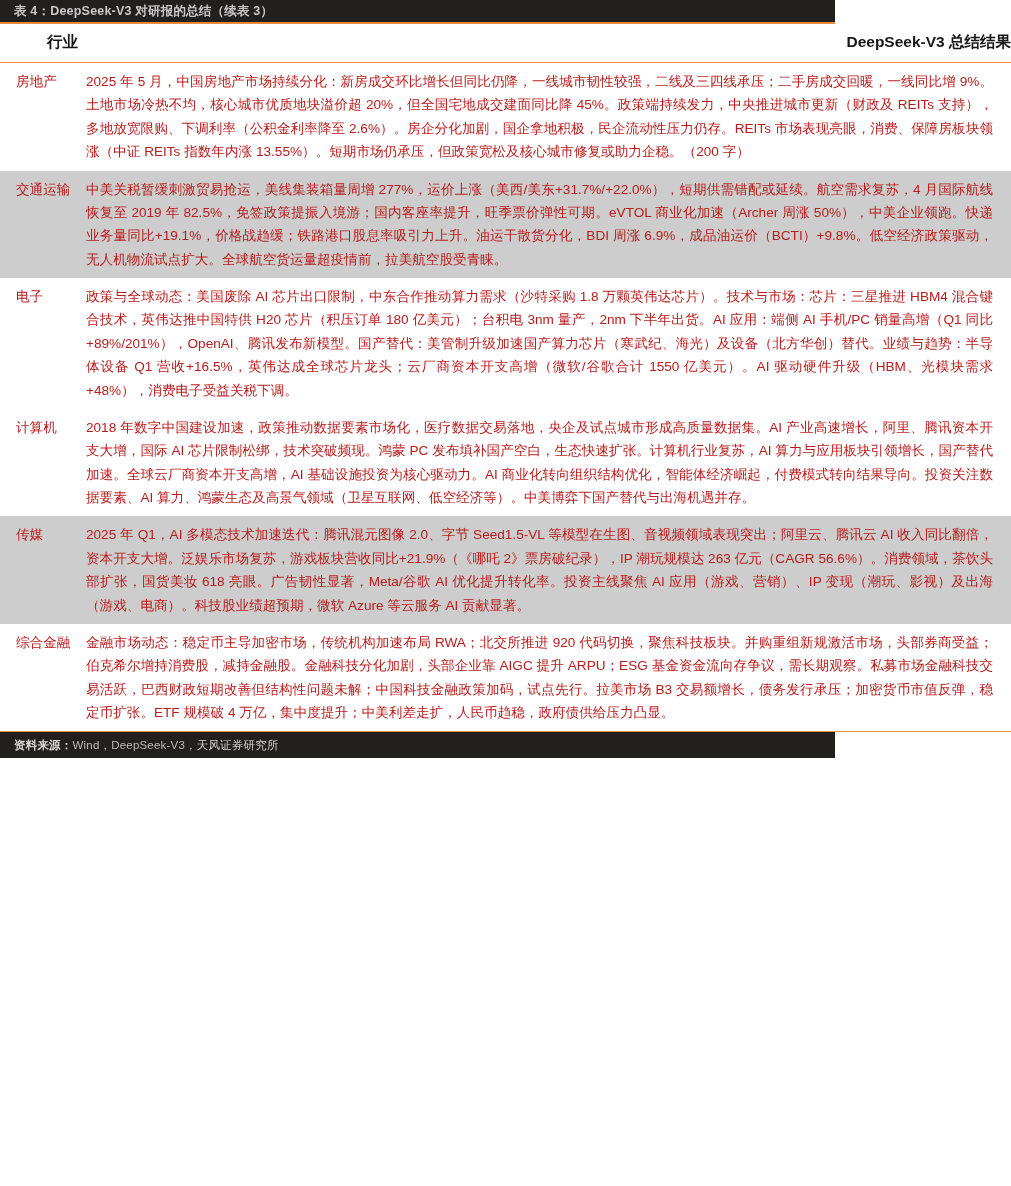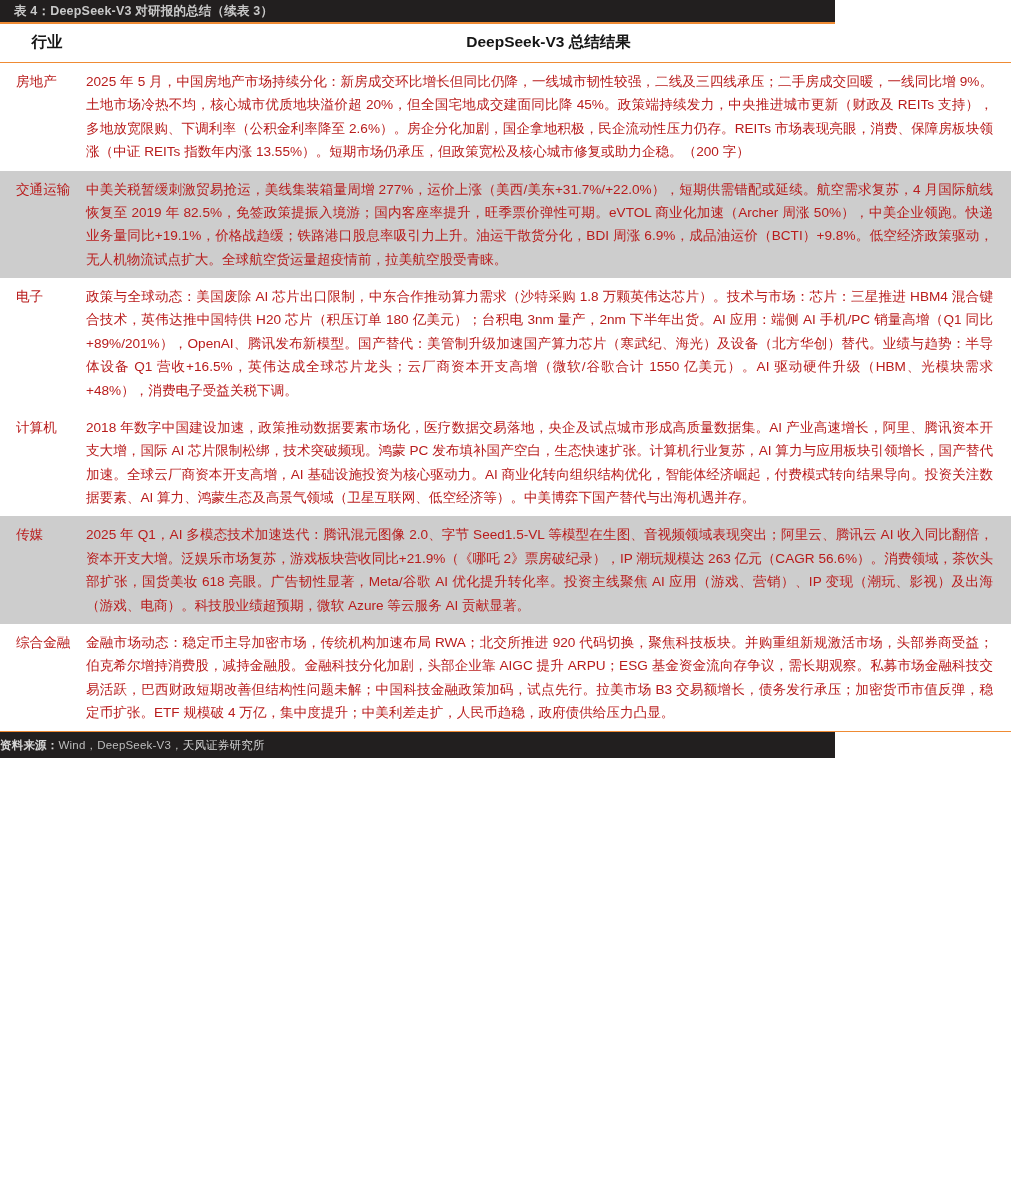--- a/index.html
+++ b/index.html
@@ -42,21 +42,21 @@
     width: 1011px;
     border-collapse: collapse;
     table-layout: fixed;
   }
   table.main-table col.c-industry { width: 78px; }
   table.main-table col.c-summary  { width: 933px; }
 
   thead th {
     border-bottom: 1.6px solid #ef8b34;
     background: #ffffff;
-    text-align: center;
+    text-align: right;
     font-weight: bold;
     font-size: 15.5px;
     color: #161616;
     padding: 8px 0 9px 0;
     vertical-align: middle;
   }
   thead th.th-industry { padding-left: 16px; }
   thead th.th-summary  { padding-left: 8px; }
 
   tbody td {
@@ -83,21 +83,21 @@
   tbody tr.plain td  { background: #ffffff; }
   tbody tr.last-row td { border-bottom: 1.6px solid #ef8b34; }
 
   
   .footer-bar {
     background: #221f1f;
     color: #bdbdbd;
     height: 26px;
     display: flex;
     align-items: center;
-    padding-left: 0;
+    padding-left: 14px;
     box-sizing: border-box;
     font-size: 11.5px;
     letter-spacing: 0.2px;
   }
   .footer-bar .src-label { font-weight: bold; color: #d6d6d6; }
   .footer-bar .src-value { color: #bdbdbd; }
   .footer-bar .src-org   { font-weight: normal; color: #d6d6d6; }
 </style>
 </head>
 <body>

